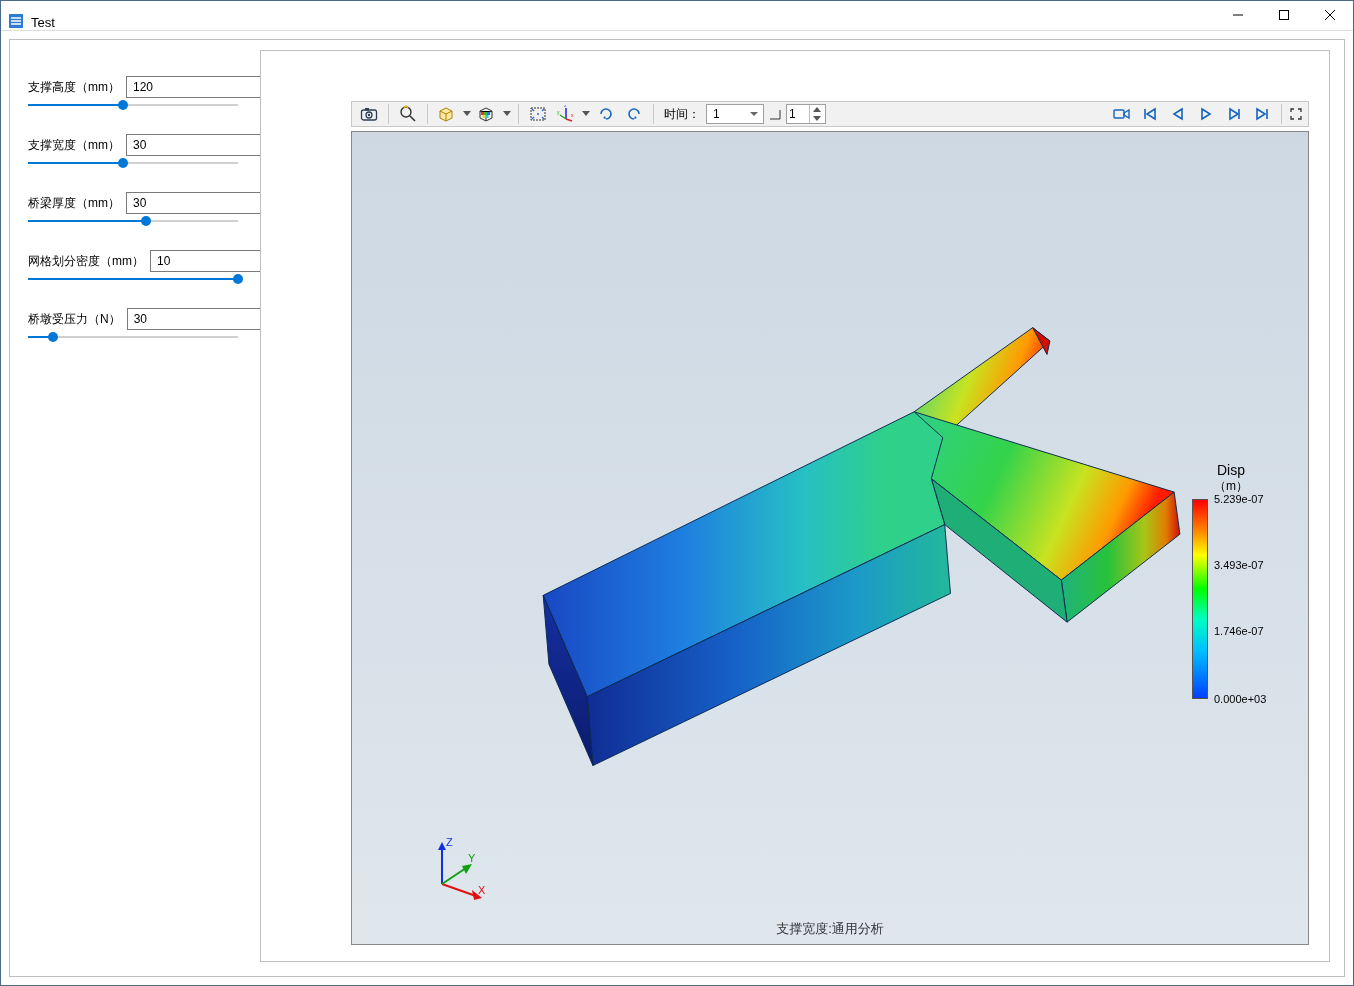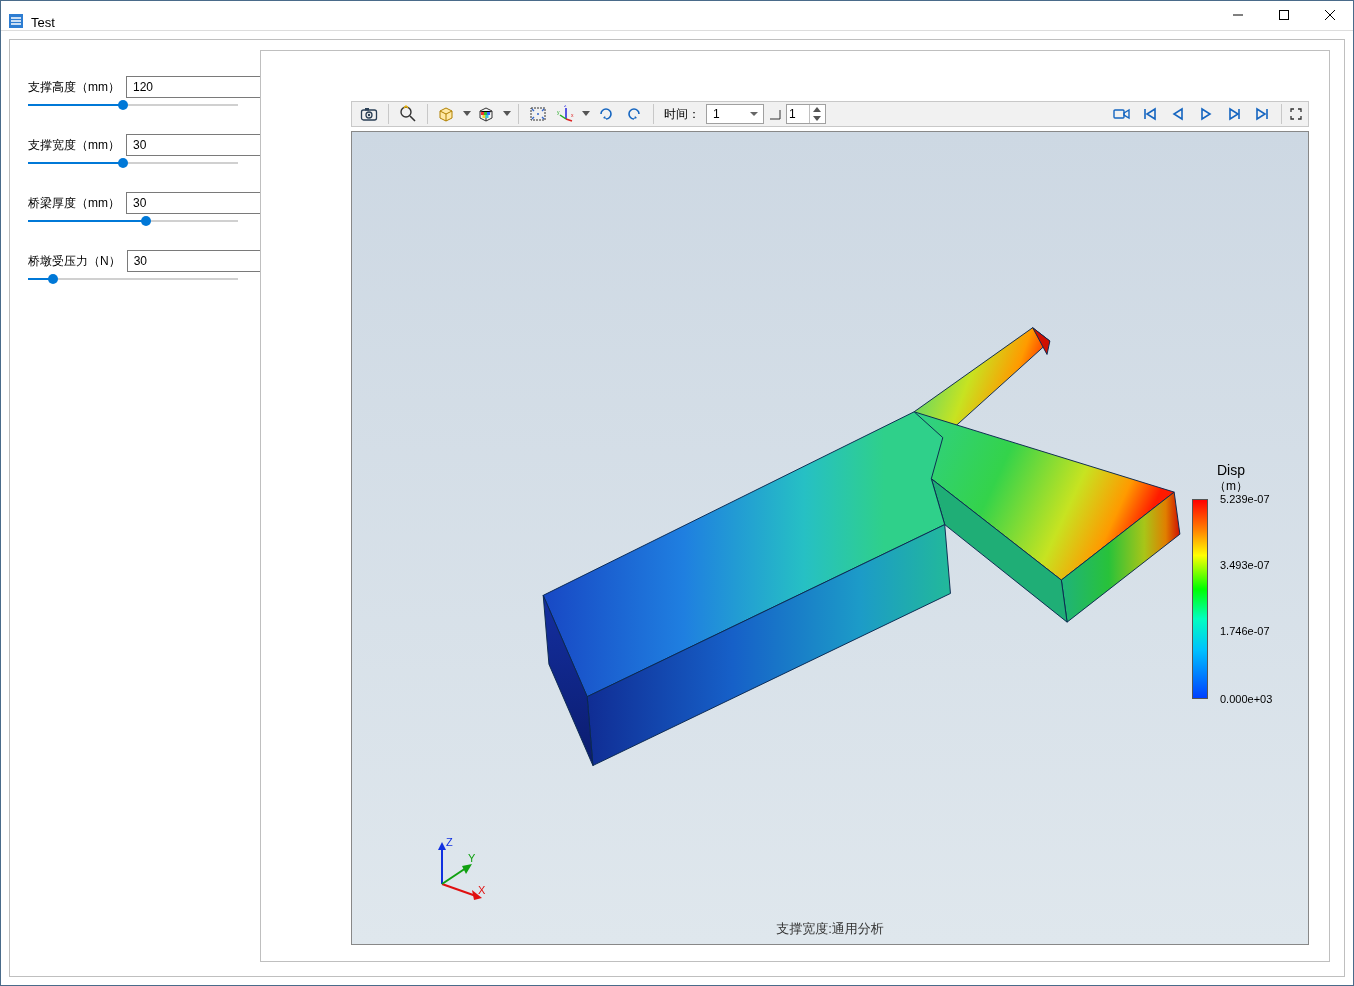--- a/index.html
+++ b/index.html
@@ -49,21 +49,21 @@
   .tspin .spbtns { width:14px; display:flex; flex-direction:column; border-left:1px solid #c0c0c0; }
   .tspin .sp { flex:1; display:flex; align-items:center; justify-content:center; }
   .flex-spacer { flex:1; }
 
   
   .legend { position:absolute; right:32px; top:330px; width:90px; text-align:left; font-size:12px; }
   .legend .lg-title { text-align:center; font-size:14px; }
   .legend .lg-unit { text-align:center; font-size:12px; margin-bottom:4px; }
   .legend .bar-wrap { display:flex; }
   .legend .bar { width:16px; height:200px; background:linear-gradient(to bottom,#ff0000 0%,#ff8000 15%,#ffff00 28%,#00ff00 45%,#00ffc0 60%,#00c0ff 76%,#0040ff 100%); border:1px solid #555; margin-left:6px;}
-  .legend .ticks { flex:1; position:relative; height:200px; margin-left:12px; }
+  .legend .ticks { flex:1; position:relative; height:200px; margin-left:6px; }
   .legend .tick { position:absolute; font-size:11px; transform:translateY(-50%); white-space:nowrap; }
 
   
   .triad { position:absolute; left:70px; bottom:40px; width:70px; height:70px; }
 
 </style>
 </head>
 <body>
 
 <div class="window">
@@ -131,20 +131,31 @@
             <label>桥梁厚度（mm）</label>
             <input type="text" value="30" style="">
           </div>
           <div class="slider-wrap">
             <div class="slider-track"></div>
             <div class="slider-fill" style="width:56%"></div>
             <div class="slider-thumb" style="left:56%"></div>
           </div>
         </div>
 
+        <div class="param-block">
+          <div class="param-row">
+            <label>网格划分密度（mm）</label>
+            <input type="text" value="10" style="">
+          </div>
+          <div class="slider-wrap">
+            <div class="slider-track"></div>
+            <div class="slider-fill" style="width:100%"></div>
+            <div class="slider-thumb" style="left:100%"></div>
+          </div>
+        </div>
 
         <div class="param-block">
           <div class="param-row">
             <label>桥墩受压力（N）</label>
             <input type="text" value="30" style="">
           </div>
           <div class="slider-wrap">
             <div class="slider-track"></div>
             <div class="slider-fill" style="width:12%"></div>
             <div class="slider-thumb" style="left:12%"></div>

